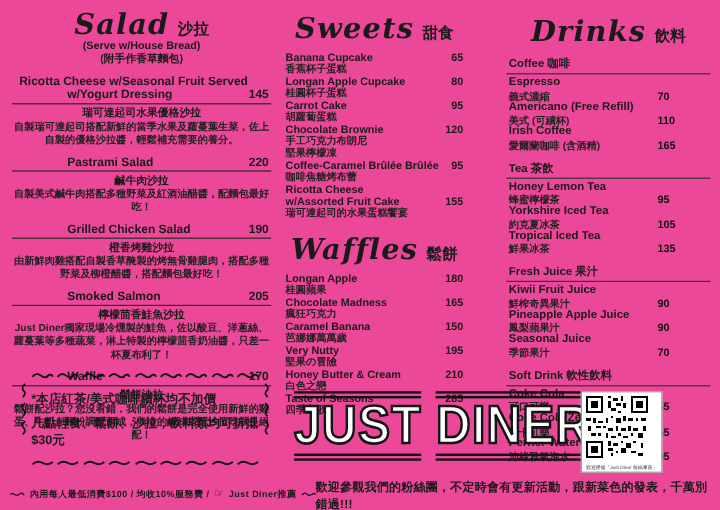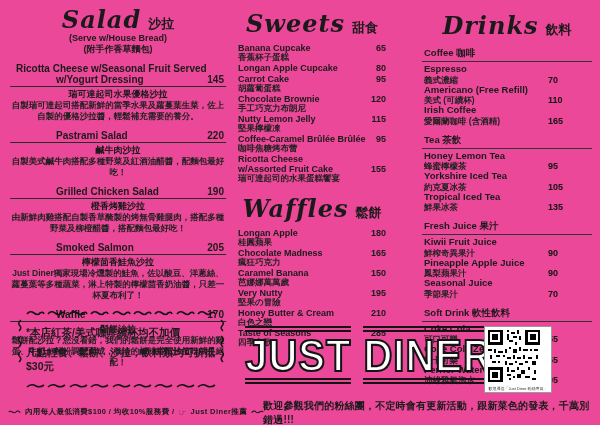--- a/index.html
+++ b/index.html
@@ -232,40 +232,37 @@
           <span class="nm">Banana Cupcake</span>
           <span class="pr">65</span>
         </div>
       <div class="m-zh">香蕉杯子蛋糕</div>
     </div>
     <div class="m-item">
       <div class="m-row">
           <span class="nm">Longan Apple Cupcake</span>
           <span class="pr">80</span>
         </div>
+      <div class="m-zh">桂圓杯子蛋糕</div>
     </div>
     <div class="m-item">
       <div class="m-row">
           <span class="nm">Carrot Cake</span>
           <span class="pr">95</span>
         </div>
       <div class="m-zh">胡蘿蔔蛋糕</div>
     </div>
     <div class="m-item">
       <div class="m-row">
           <span class="nm">Chocolate Brownie</span>
           <span class="pr">120</span>
         </div>
       <div class="m-zh">手工巧克力布朗尼</div>
     </div>
     <div class="m-item">
-      <div class="m-row">
-          <span class="nm">Nutty Lemon Jelly</span>
-          <span class="pr">115</span>
-        </div>
       <div class="m-zh">堅果檸檬凍</div>
     </div>
     <div class="m-item">
       <div class="m-row">
           <span class="nm">Coffee-Caramel Brûlée Brûlée</span>
           <span class="pr">95</span>
         </div>
       <div class="m-zh">咖啡焦糖烤布蕾</div>
     </div>
     <div class="m-item">

